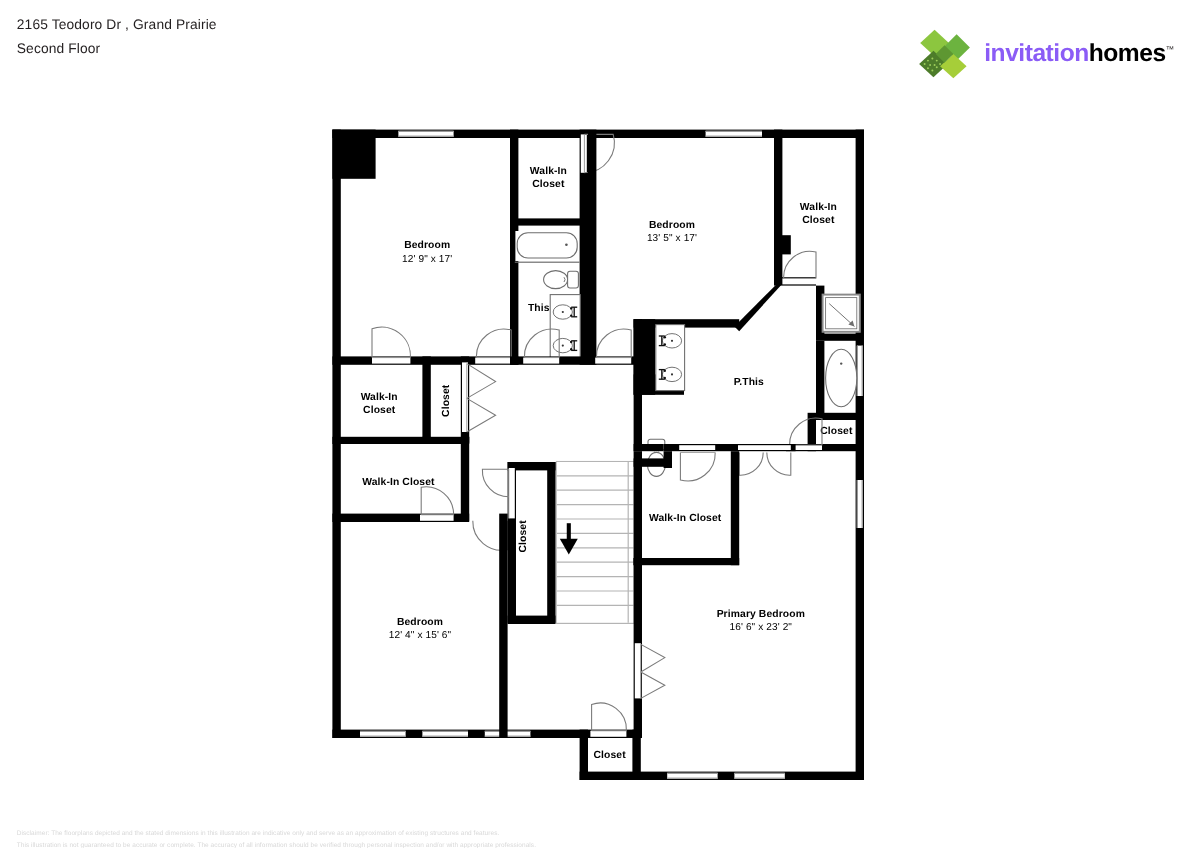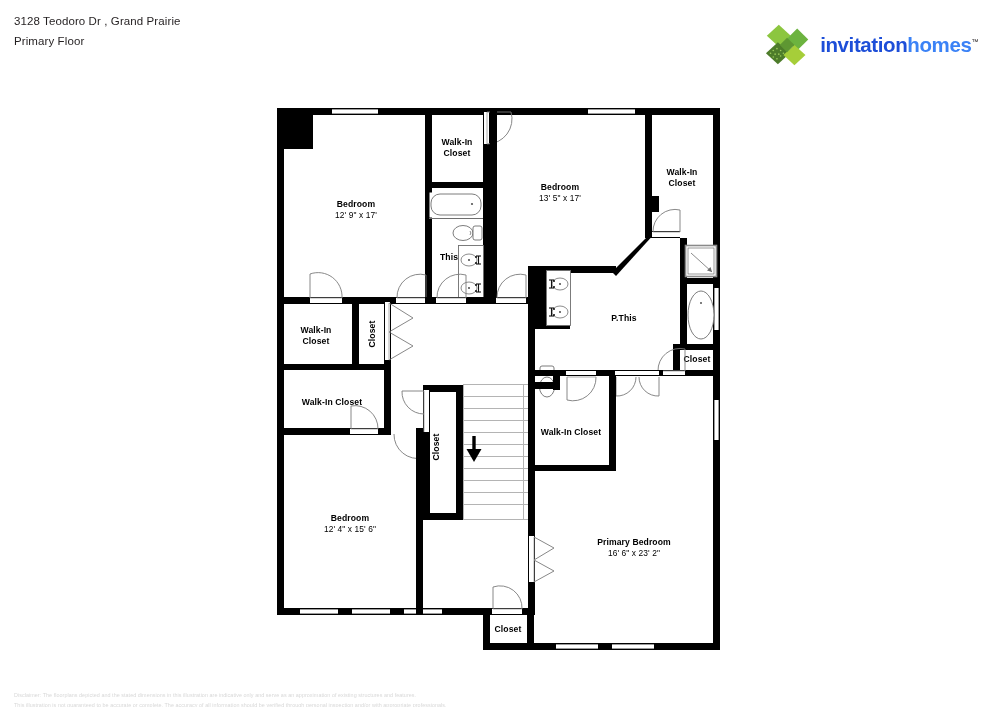--- a/index.html
+++ b/index.html
@@ -46,22 +46,22 @@
     gap: 9px;
   }
   #logo-mark { width: 46px; height: 46px; display:block; }
   #logo-text {
     font-size: 20.5px;
     font-weight: 700;
     letter-spacing: -0.4px;
     white-space: nowrap;
     position: relative;
   }
-  .lt-dark { color: #1d4ed8; }
-  .lt-green { color: #3b82f6; }
+  .lt-dark { color: #8b5cf6; }
+  .lt-green { color: #000000; }
   .lt-tm {
     font-size: 7px;
     vertical-align: super;
     color: #231f20;
     font-weight: 400;
   }
 
   
   #plan {
     position: absolute;
@@ -129,22 +129,22 @@
     color: #d8d8d8;
     letter-spacing: 0.05px;
   }
   #disclaimer div { white-space: nowrap; }
 </style>
 </head>
 <body>
 
 <div id="page">
 
-  <div id="header-address">3128 Teodoro Dr , Grand Prairie</div>
-  <div id="header-floor">Primary Floor</div>
+  <div id="header-address">2165 Teodoro Dr , Grand Prairie</div>
+  <div id="header-floor">Second Floor</div>
 
   <div id="logo">
     <svg id="logo-mark" viewBox="0 0 100 100">
       <g>
 
         <polygon points="30,6 56,30 30,54 4,30" fill="#8cc63f"></polygon>
 
         <polygon points="70,14 94,38 70,62 46,38" fill="#6cb33f"></polygon>
 
         <polygon points="28,44 54,68 28,92 2,68" fill="#4d7c2a"></polygon>
@@ -509,21 +509,21 @@
 
     <div class="lbl" style="left:571px; top:432px;">
       <span>Walk-In Closet</span>
     </div>
     <div class="w" style="left:528px; top:376px; width:7px; height:95px;"></div>
     <div class="w" style="left:553px; top:376px; width:7px; height:14px;"></div>
     <div class="w" style="left:528px; top:382px; width:32px; height:7px;"></div>
     <div class="w" style="left:609px; top:376px; width:7px; height:95px;"></div>
     <div class="w" style="left:528px; top:465px; width:88px; height:6px;"></div>
 
-    <div class="lbl" style="left:634px; top:548px;">
+    <div class="lbl" style="left:634px; top:517px;">
       <span>Primary Bedroom</span>
       <span class="dim">16' 6" x 23' 2"</span>
     </div>
 
     <div class="w" style="left:528px; top:465px; width:7px; height:150px;"></div>
     <div class="gap" style="left:529px; top:536px; width:5px; height:46px;"></div>
     <div class="fx" style="left:533px; top:536px;">
       <svg width="24" height="48">
         <path d="M1,1 L21,12 L1,24" fill="none" stroke="#7a7a7a" stroke-width="0.9"></path>
         <path d="M1,24 L21,35 L1,46" fill="none" stroke="#7a7a7a" stroke-width="0.9"></path>

